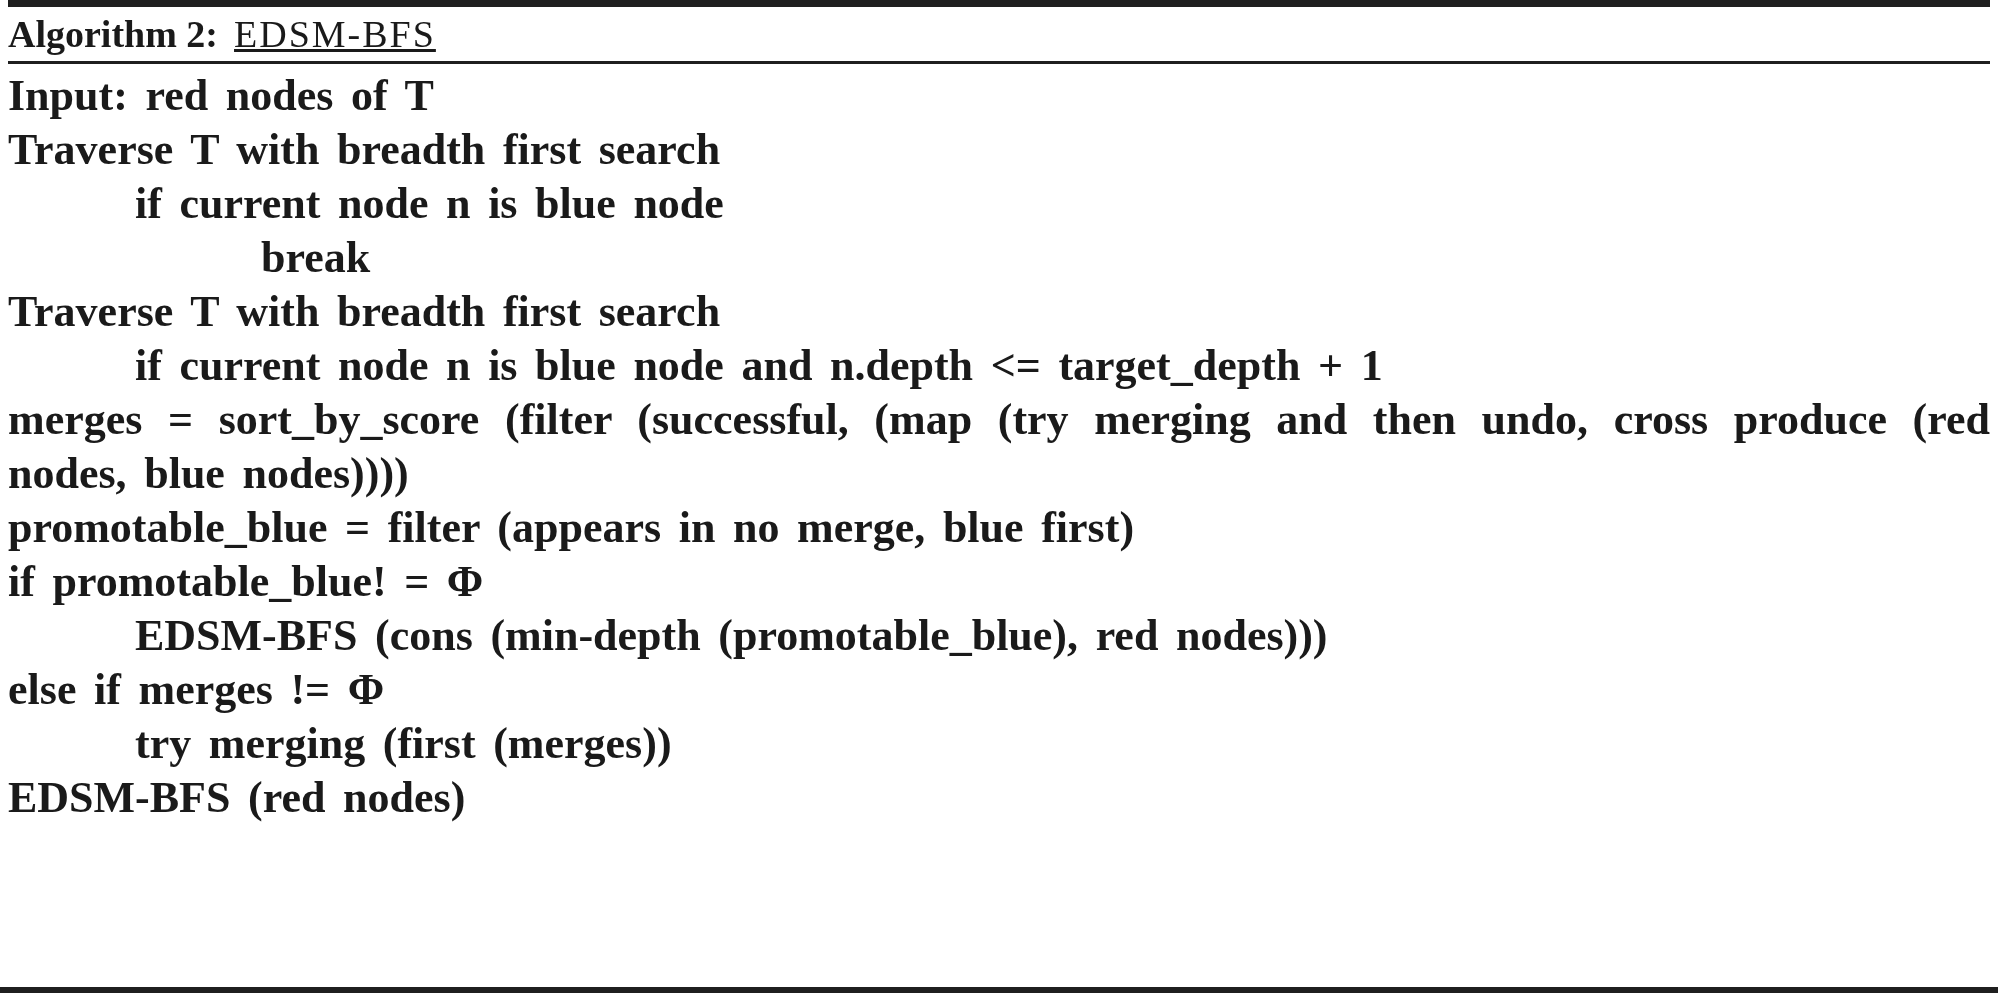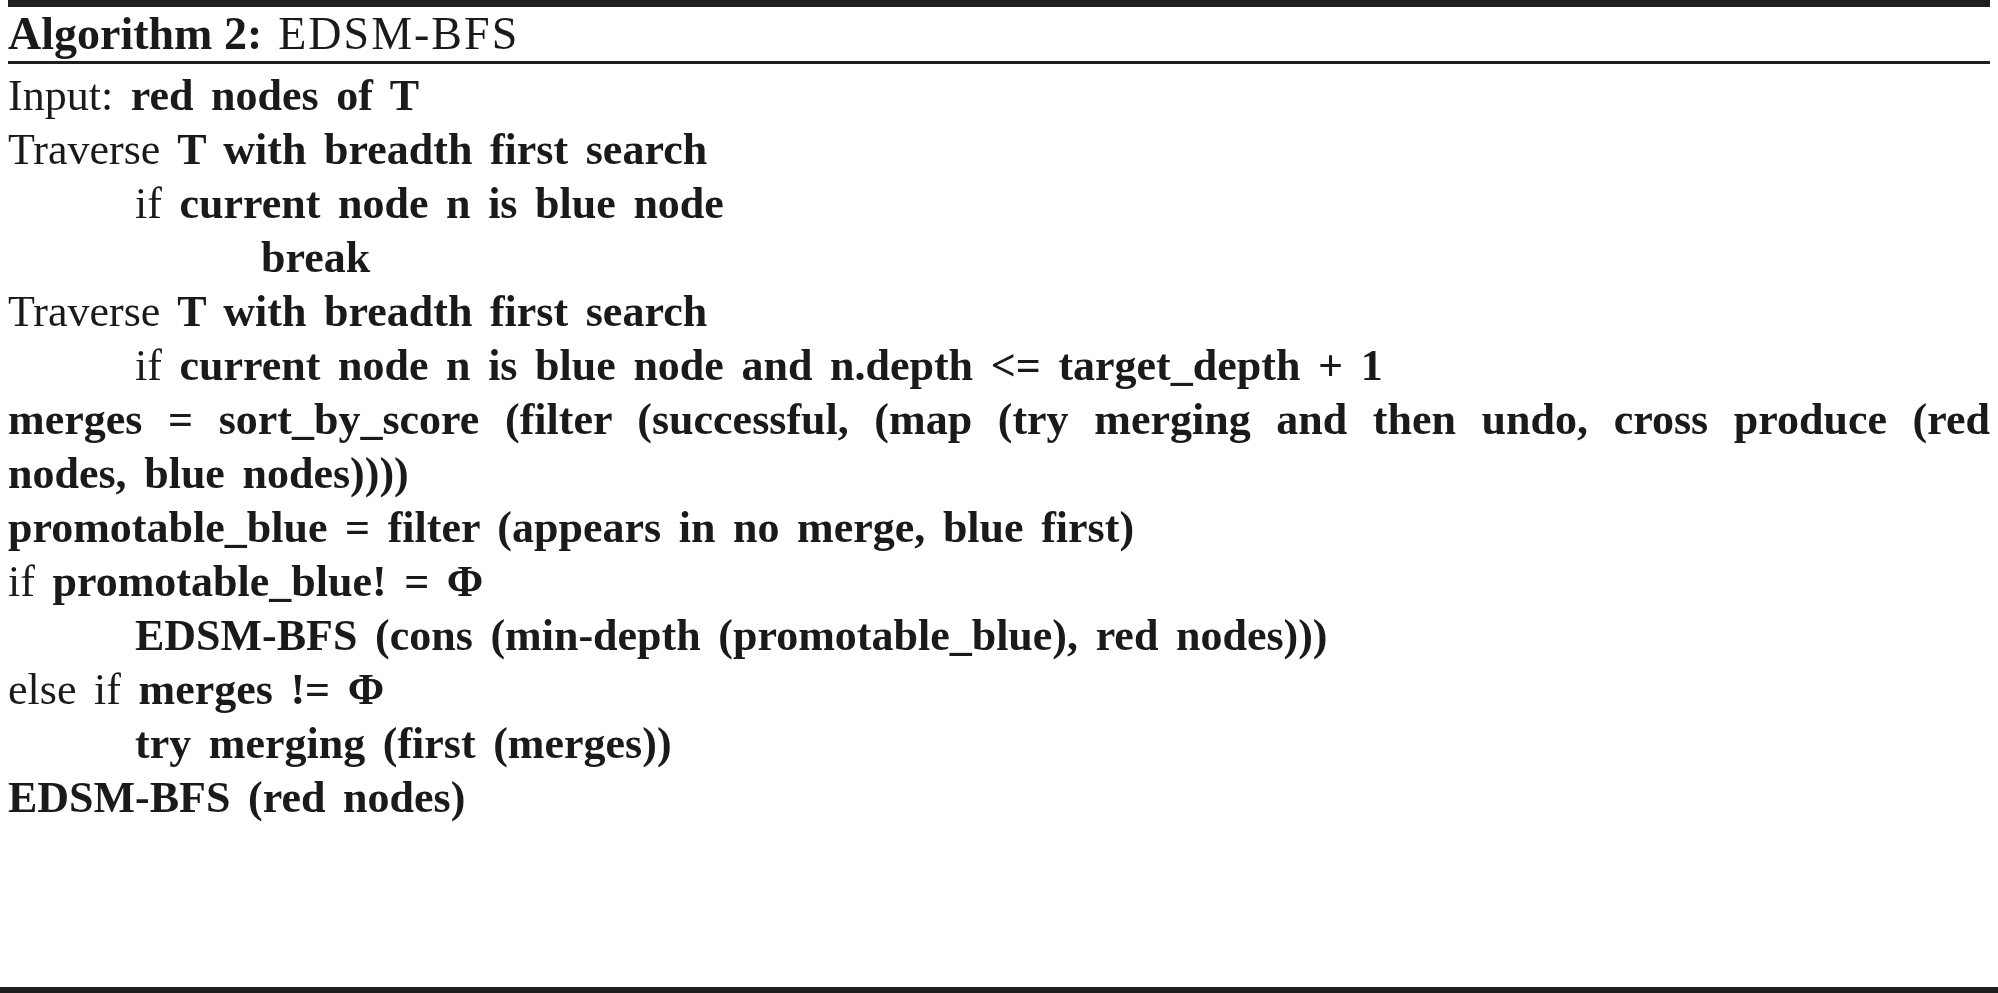--- a/index.html
+++ b/index.html
@@ -24,43 +24,44 @@
   .rule-bottom {
     position: absolute;
     left: 0; bottom: 0;
     width: 1998px; height: 6px;
     background: #1f1f1f;
   }
   .algo-title {
     height: 50px;
     display: flex;
     align-items: baseline;
-    font-size: 46px;
+    font-size: 38px;
     line-height: 50px;
     white-space: nowrap;
   }
   .algo-title .title-label {
     font-weight: 700;
     margin-right: 16px;
   }
   .algo-title .title-name {
     font-weight: 400;
     letter-spacing: 2px;
+    text-decoration: underline;
   }
   .algo-body {
     padding-top: 5px;
     font-size: 44px;
     word-spacing: 0.15em;
   }
   .code-line {
     height: 54px;
     line-height: 54px;
     white-space: nowrap;
   }
-  .code-line .kw { font-weight: 400; }
+  .code-line .kw { font-weight: 700; }
   .code-line .txt { font-weight: 700; }
   .ind0 { padding-left: 0; }
   .ind1 { padding-left: 127px; }
   .ind2 { padding-left: 253px; }
   .justify {
     white-space: normal;
     text-align: justify;
     text-align-last: justify;
     word-spacing: normal;
     overflow: hidden;

